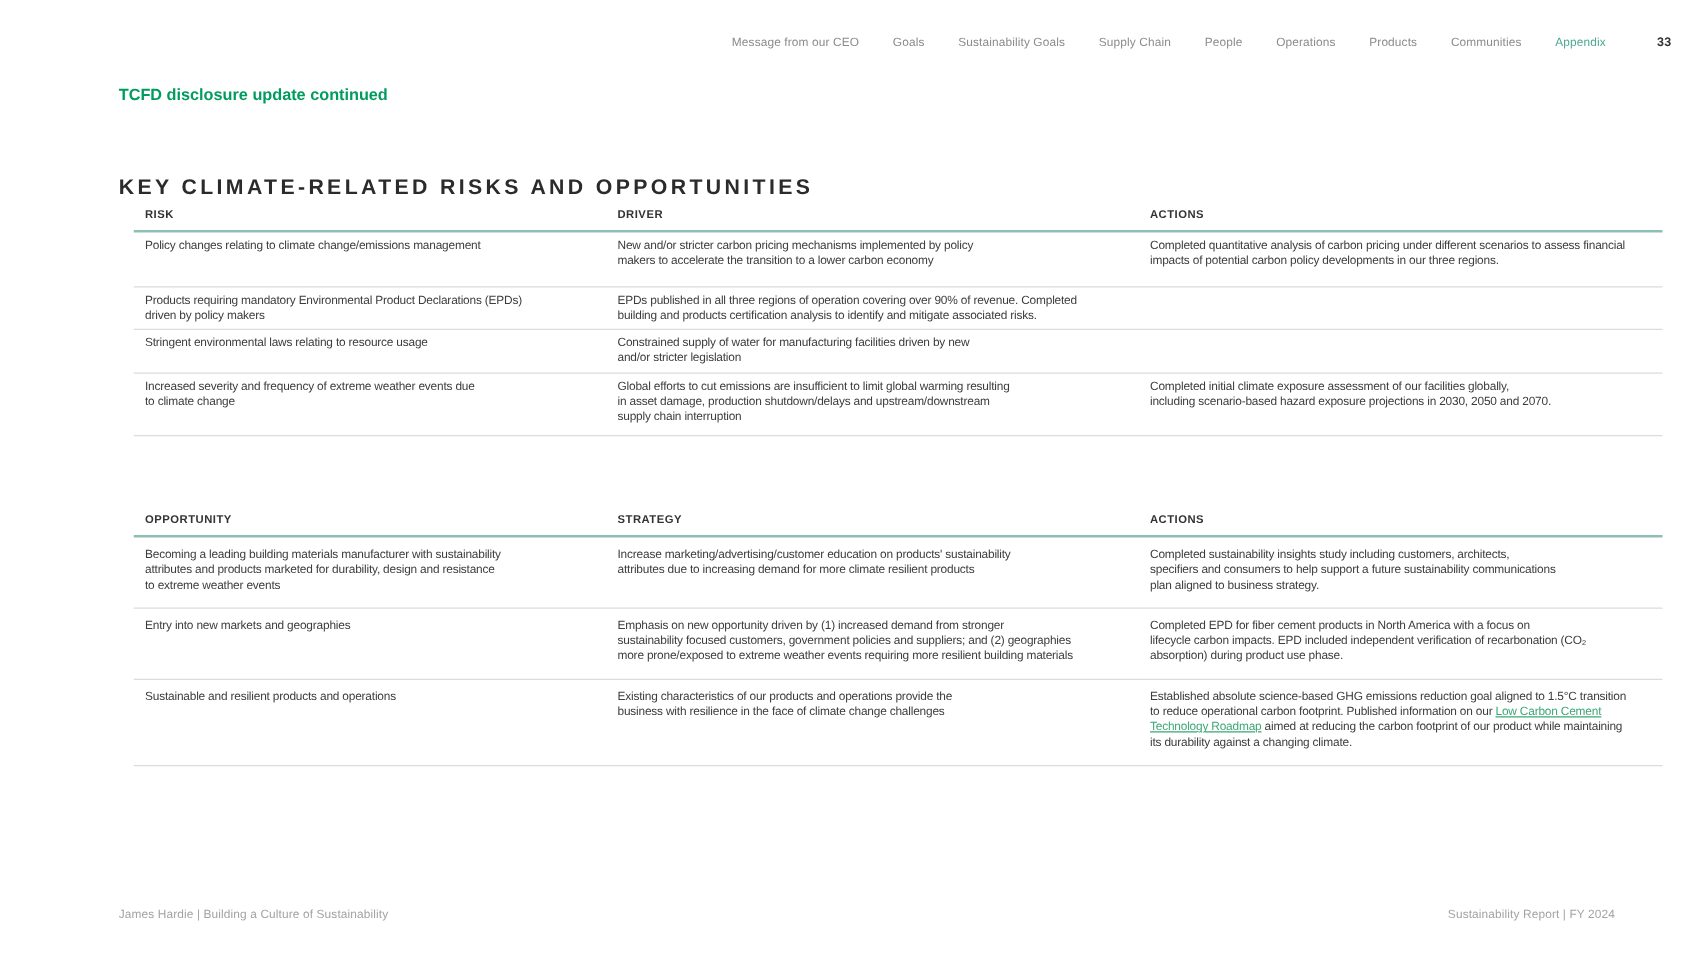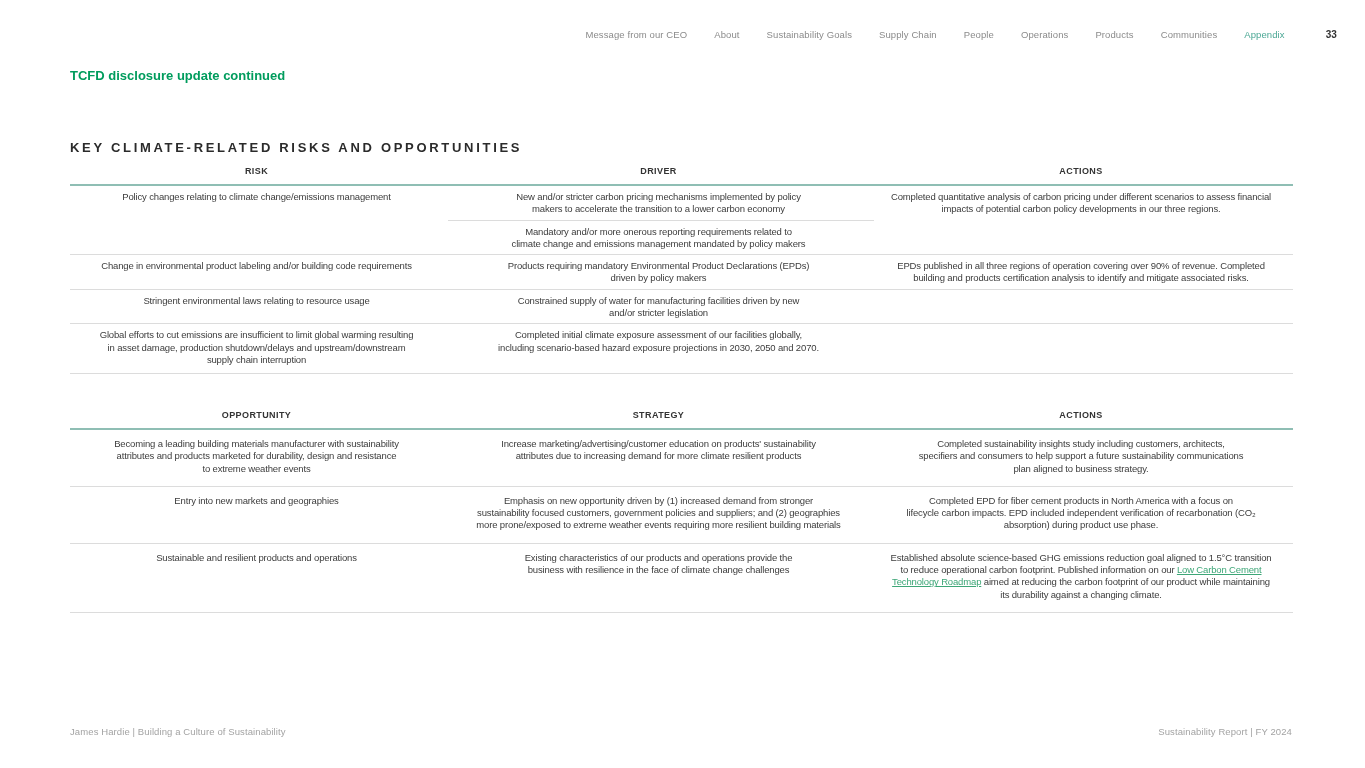--- a/index.html
+++ b/index.html
@@ -3,45 +3,45 @@
 <meta charset="utf-8">
 <style>
   * { margin: 0; padding: 0; box-sizing: border-box; }
   html, body { background: #ffffff; }
   body {
     width: 1365px; height: 768px;
     font-family: "Liberation Sans", sans-serif;
     position: relative; overflow: hidden;
     color: #3a3a3a;
   }
-  .page { position: absolute; inset: 0; background: #ffffff; }
+  .page { position: absolute; inset: 0; background: #ffffff; margin-left: 25px; }
 
   
   .topnav {
     position: absolute; top: 29px; right: 28px;
     display: flex; align-items: baseline; gap: 27px;
     font-size: 9.5px; color: #8b8b8b; letter-spacing: 0.1px;
   }
   .topnav .nav-item { cursor: pointer; white-space: nowrap; }
   .topnav .nav-item.active { color: #4aa794; }
   .topnav .page-num { font-weight: bold; color: #333333; margin-left: 14px; font-size: 10px; }
 
   
   .eyebrow {
     position: absolute; top: 68px; left: 70px;
     font-size: 13px; font-weight: bold; color: #009c5d;
   }
   .page-title {
     position: absolute; top: 140px; left: 70px;
-    font-size: 13px; font-weight: bold; color: #2b2b2b;
+    font-size: 17px; font-weight: bold; color: #2b2b2b;
     letter-spacing: 2.7px; white-space: nowrap;
   }
 
   
-  .data-table { position: absolute; left: 70px; width: 1223px; text-align: center; }
+  .data-table { position: absolute; left: 82px; width: 1223px; }
   .risk-table { top: 166px; }
   .opportunity-table { top: 410px; }
   .grid-row {
     display: grid;
     grid-template-columns: 378px 426px 419px;
   }
   .thead { border-bottom: 2px solid #8fbeb4; }
   .thead .th {
     font-size: 9px; font-weight: bold; color: #333333;
     letter-spacing: 0.4px; padding: 0 14px 8px 9px; text-transform: uppercase;
@@ -70,21 +70,21 @@
     font-size: 9.5px; color: #a3a3a3; letter-spacing: 0.1px; text-align: right;
   }
 </style>
 </head>
 <body>
 
 <div class="page">
 
   <nav class="topnav">
     <span class="nav-item">Message from our CEO</span>
-    <span class="nav-item">About</span>
+    <span class="nav-item">Goals</span>
     <span class="nav-item">Sustainability Goals</span>
     <span class="nav-item">Supply Chain</span>
     <span class="nav-item">People</span>
     <span class="nav-item">Operations</span>
     <span class="nav-item">Products</span>
     <span class="nav-item">Communities</span>
     <span class="nav-item active">Appendix</span>
     <span class="page-num">33</span>
   </nav>
 
@@ -101,39 +101,38 @@
     <div class="grid-row tband no-top">
       <div class="cell">Policy changes relating to climate change/emissions management</div>
       <div class="cell">New and/or stricter carbon pricing mechanisms implemented by policy
 makers to accelerate the transition to a lower carbon economy</div>
       <div class="cell">Completed quantitative analysis of carbon pricing under different scenarios to assess financial
 impacts of potential carbon policy developments in our three regions.</div>
     </div>
 
     <div class="grid-row tband no-top partial">
       <div class="cell spacer"></div>
-      <div class="cell">Mandatory and/or more onerous reporting requirements related to
-climate change and emissions management mandated by policy makers</div>
     </div>
 
     <div class="grid-row tband">
-      <div class="cell">Change in environmental product labeling and/or building code requirements</div>
       <div class="cell">Products requiring mandatory Environmental Product Declarations (EPDs)
 driven by policy makers</div>
       <div class="cell">EPDs published in all three regions of operation covering over 90% of revenue. Completed
 building and products certification analysis to identify and mitigate associated risks.</div>
     </div>
 
     <div class="grid-row tband">
       <div class="cell">Stringent environmental laws relating to resource usage</div>
       <div class="cell">Constrained supply of water for manufacturing facilities driven by new
 and/or stricter legislation</div>
     </div>
 
     <div class="grid-row tband tband-last bottom-rule">
+      <div class="cell">Increased severity and frequency of extreme weather events due
+to climate change</div>
       <div class="cell">Global efforts to cut emissions are insufficient to limit global warming resulting
 in asset damage, production shutdown/delays and upstream/downstream
 supply chain interruption</div>
       <div class="cell">Completed initial climate exposure assessment of our facilities globally,
 including scenario-based hazard exposure projections in 2030, 2050 and 2070.</div>
     </div>
   </section>
 
   <section class="data-table opportunity-table">
     <div class="grid-row thead">

